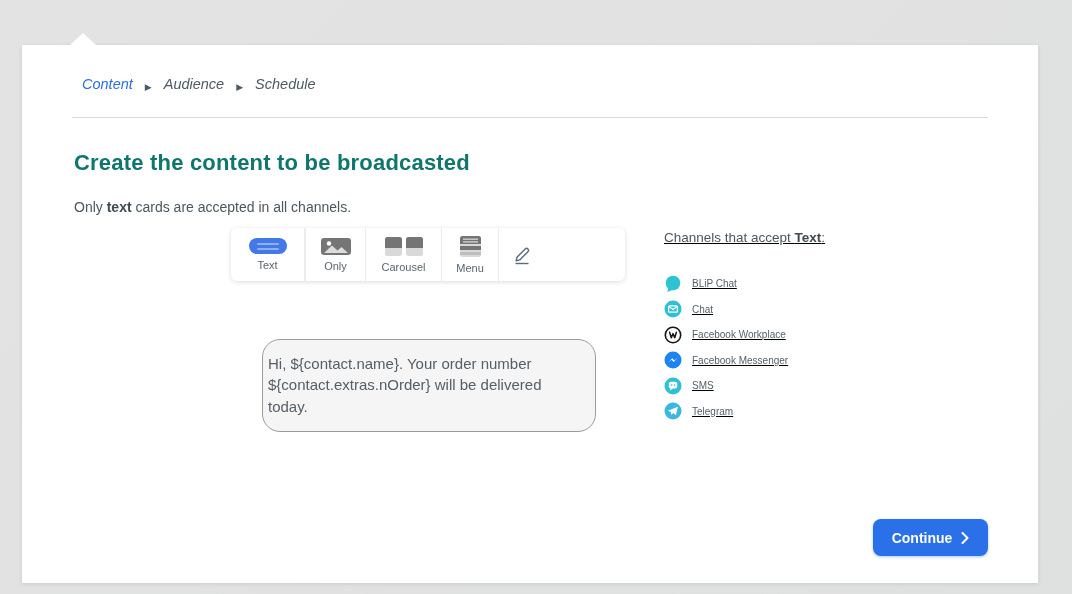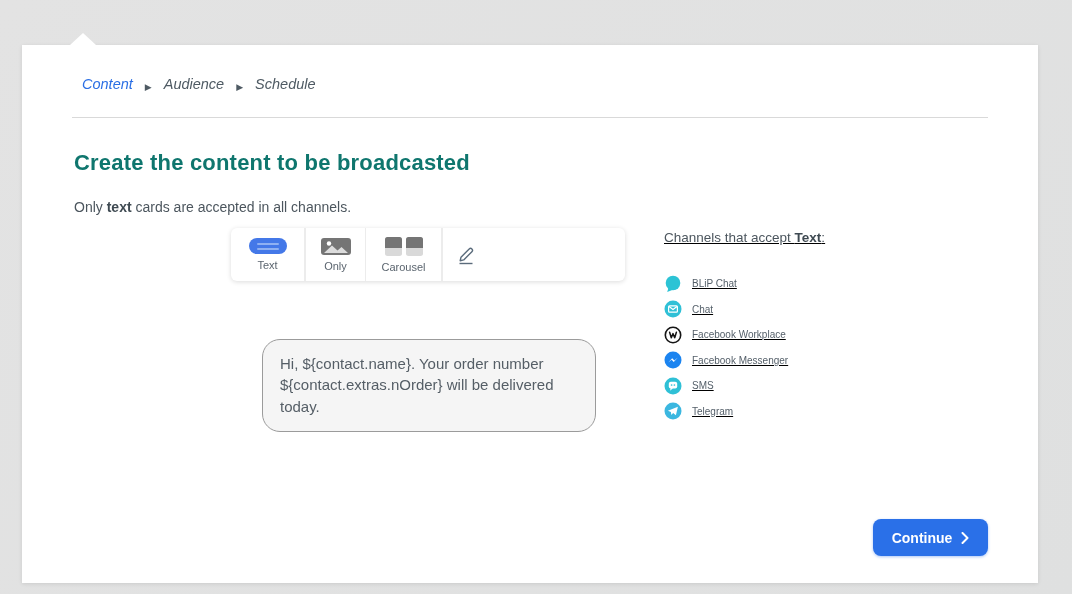--- a/index.html
+++ b/index.html
@@ -50,21 +50,21 @@
     display:flex; flex-direction:column; justify-content:center; align-items:center; gap:3px; }
   .ic-text i { display:block; width:22px; height:2px; background:#8fb0f2; border-radius:1px; }
   
   .ic-qr { display:flex; gap:4px; height:16px; align-items:center; }
   .ic-qr i { display:block; width:22px; height:13px; border:1.5px solid #9aa0a6; border-radius:7px; background:#fdfdfd; }
 
   
   .bubble {
     position:absolute; left:240px; top:294px; width:334px;
     background:#f5f5f5; border:1px solid #9b9b9b; border-radius:18px;
-    padding:13px 17px 14px 17px; font-size:15px; color:#555e66; line-height:1.42;
+    padding:13px 17px 14px 5px; font-size:15px; color:#555e66; line-height:1.42;
   }
 
   
   .channels { position:absolute; left:642px; top:185px;text-decoration:underline; }
   .channels-head { font-size:13.5px; color:#4c565e; }
   .channel-list { margin-top:26px; list-style:none; }
   .channel-item { display:flex; align-items:center; gap:10px; height:25.5px; }
   .channel-item .name { font-size:10px; color:#55606a; }
   .cicon { width:18px; height:18px; flex:0 0 18px; }
 
@@ -118,20 +118,31 @@
       <div class="tool-cell" style="width:75px">
         <svg width="38" height="19" viewBox="0 0 38 19">
           <rect x="0" y="0" width="17" height="19" rx="2.5" fill="#d9d9d9"></rect>
           <path d="M0 2.5 A2.5 2.5 0 0 1 2.5 0 H14.5 A2.5 2.5 0 0 1 17 2.5 V11 H0 Z" fill="#757575"></path>
           <rect x="21" y="0" width="17" height="19" rx="2.5" fill="#d9d9d9"></rect>
           <path d="M21 2.5 A2.5 2.5 0 0 1 23.5 0 H35.5 A2.5 2.5 0 0 1 38 2.5 V11 H21 Z" fill="#757575"></path>
         </svg>
         <span class="lbl">Carousel</span>
       </div>
       <div class="tool-sep"></div>
+      <div class="tool-cell" style="width:56px">
+        <svg width="21" height="21" viewBox="0 0 21 21">
+          <rect x="0" y="0" width="21" height="21" rx="2.5" fill="#d9d9d9"></rect>
+          <path d="M0 2.5 A2.5 2.5 0 0 1 2.5 0 H18.5 A2.5 2.5 0 0 1 21 2.5 V8 H0 Z" fill="#757575"></path>
+          <rect x="3" y="2.5" width="15" height="1.4" fill="#cfcfcf"></rect>
+          <rect x="3" y="5.2" width="15" height="1.4" fill="#cfcfcf"></rect>
+          <rect x="0" y="10" width="21" height="4" fill="#757575"></rect>
+          <rect x="0" y="16" width="21" height="3" fill="#bdbdbd"></rect>
+        </svg>
+        <span class="lbl">Menu</span>
+      </div>
       <div class="tool-sep"></div>
       <div class="tool-cell" style="width:46px">
         <svg width="22" height="22" viewBox="0 0 22 22">
           <path d="M6 13.2 L14.2 5 a1.9 1.9 0 0 1 2.7 2.7 L8.7 15.9 L5.2 16.7 Z" fill="none" stroke="#5a6b7b" stroke-width="1.4" stroke-linejoin="round"></path>
           <line x1="4.5" y1="19.5" x2="17.5" y2="19.5" stroke="#5a6b7b" stroke-width="1.4"></line>
         </svg>
       </div>
     </div>
 
     <div class="bubble">

